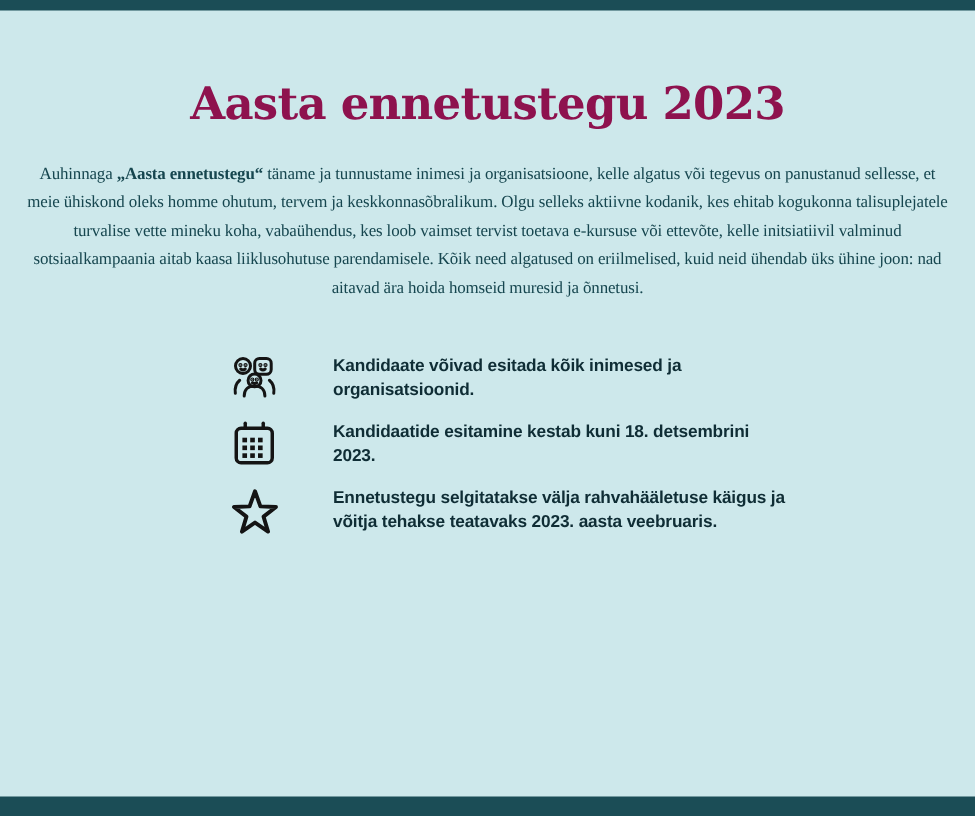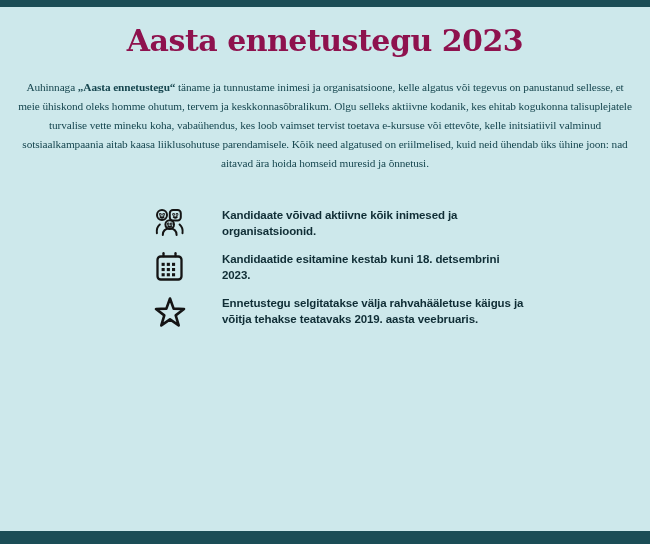--- a/index.html
+++ b/index.html
@@ -7,21 +7,21 @@
     width:650px; height:544px;
     background:#cde8eb;
     position:relative;
     font-family:"Liberation Sans", sans-serif;
   }
   .edge-bar { position:absolute; left:0; right:0; background:#1b4d56; }
   .edge-bar.top { top:0; height:7px; }
   .edge-bar.bottom { bottom:0; height:13px; }
 
   .title {
-    margin:0; padding-top:23px;
+    margin:0; padding-top:52px;
     text-align:center;
     font-family:"DejaVu Serif", serif;
     font-weight:bold;
     font-size:30px;
     letter-spacing:-0.5px;
     color:#8e124e;
   }
 
   .intro {
     width:614px;
@@ -81,21 +81,21 @@
         <path d="M21.8 11 q1.5 1.2 3 0"></path>
         <circle cx="17.7" cy="18.6" r="4.3"></circle>
         <circle cx="16.2" cy="18" r="0.4" fill="#141414"></circle>
         <circle cx="19.2" cy="18" r="0.4" fill="#141414"></circle>
         <path d="M16.3 20.2 q1.4 1 2.8 0"></path>
         <path d="M10.8 29 c0-4.6 3-6.6 6.9-6.6 s6.9 2 6.9 6.6"></path>
         <path d="M7.8 18.5 c-2.6 2.2-3.4 5.2-2.9 8.7"></path>
         <path d="M27.6 18.5 c2.6 2.2 3.4 5.2 2.9 8.7"></path>
       </svg>
     </span>
-    <span class="feature-text">Kandidaate võivad aktiivne kõik inimesed ja organisatsioonid.</span>
+    <span class="feature-text">Kandidaate võivad esitada kõik inimesed ja organisatsioonid.</span>
   </li>
 
   <li class="feature">
     <span class="icon-box">
       <svg width="36" height="36" viewBox="0 0 36 36" fill="none" stroke="#141414" stroke-width="2.3" stroke-linecap="round" stroke-linejoin="round">
         <rect x="5.5" y="6.5" width="24" height="23" rx="3.2"></rect>
         <path d="M11.5 3.2 v3"></path>
         <path d="M23.5 3.2 v3"></path>
         <g fill="#141414" stroke="none">
           <rect x="9.6" y="12.8" width="3.1" height="3.1"></rect>
@@ -113,19 +113,19 @@
     </span>
     <span class="feature-text">Kandidaatide esitamine kestab kuni 18. detsembrini 2023.</span>
   </li>
 
   <li class="feature">
     <span class="icon-box">
       <svg width="36" height="36" viewBox="0 0 36 36" fill="none" stroke="#141414" stroke-width="2.6" stroke-linecap="round" stroke-linejoin="round">
         <path d="M18 4.5 L21.6 14.6 L32 15 L23.7 21.4 L26.7 31.4 L18 25.4 L9.3 31.4 L12.3 21.4 L4 15 L14.4 14.6 Z"></path>
       </svg>
     </span>
-    <span class="feature-text">Ennetustegu selgitatakse välja rahvahääletuse käigus ja võitja tehakse teatavaks 2019. aasta veebruaris.</span>
+    <span class="feature-text">Ennetustegu selgitatakse välja rahvahääletuse käigus ja võitja tehakse teatavaks 2023. aasta veebruaris.</span>
   </li>
 
 
 </ul>
 
 <div class="edge-bar bottom"></div>
 
 </body></html>

